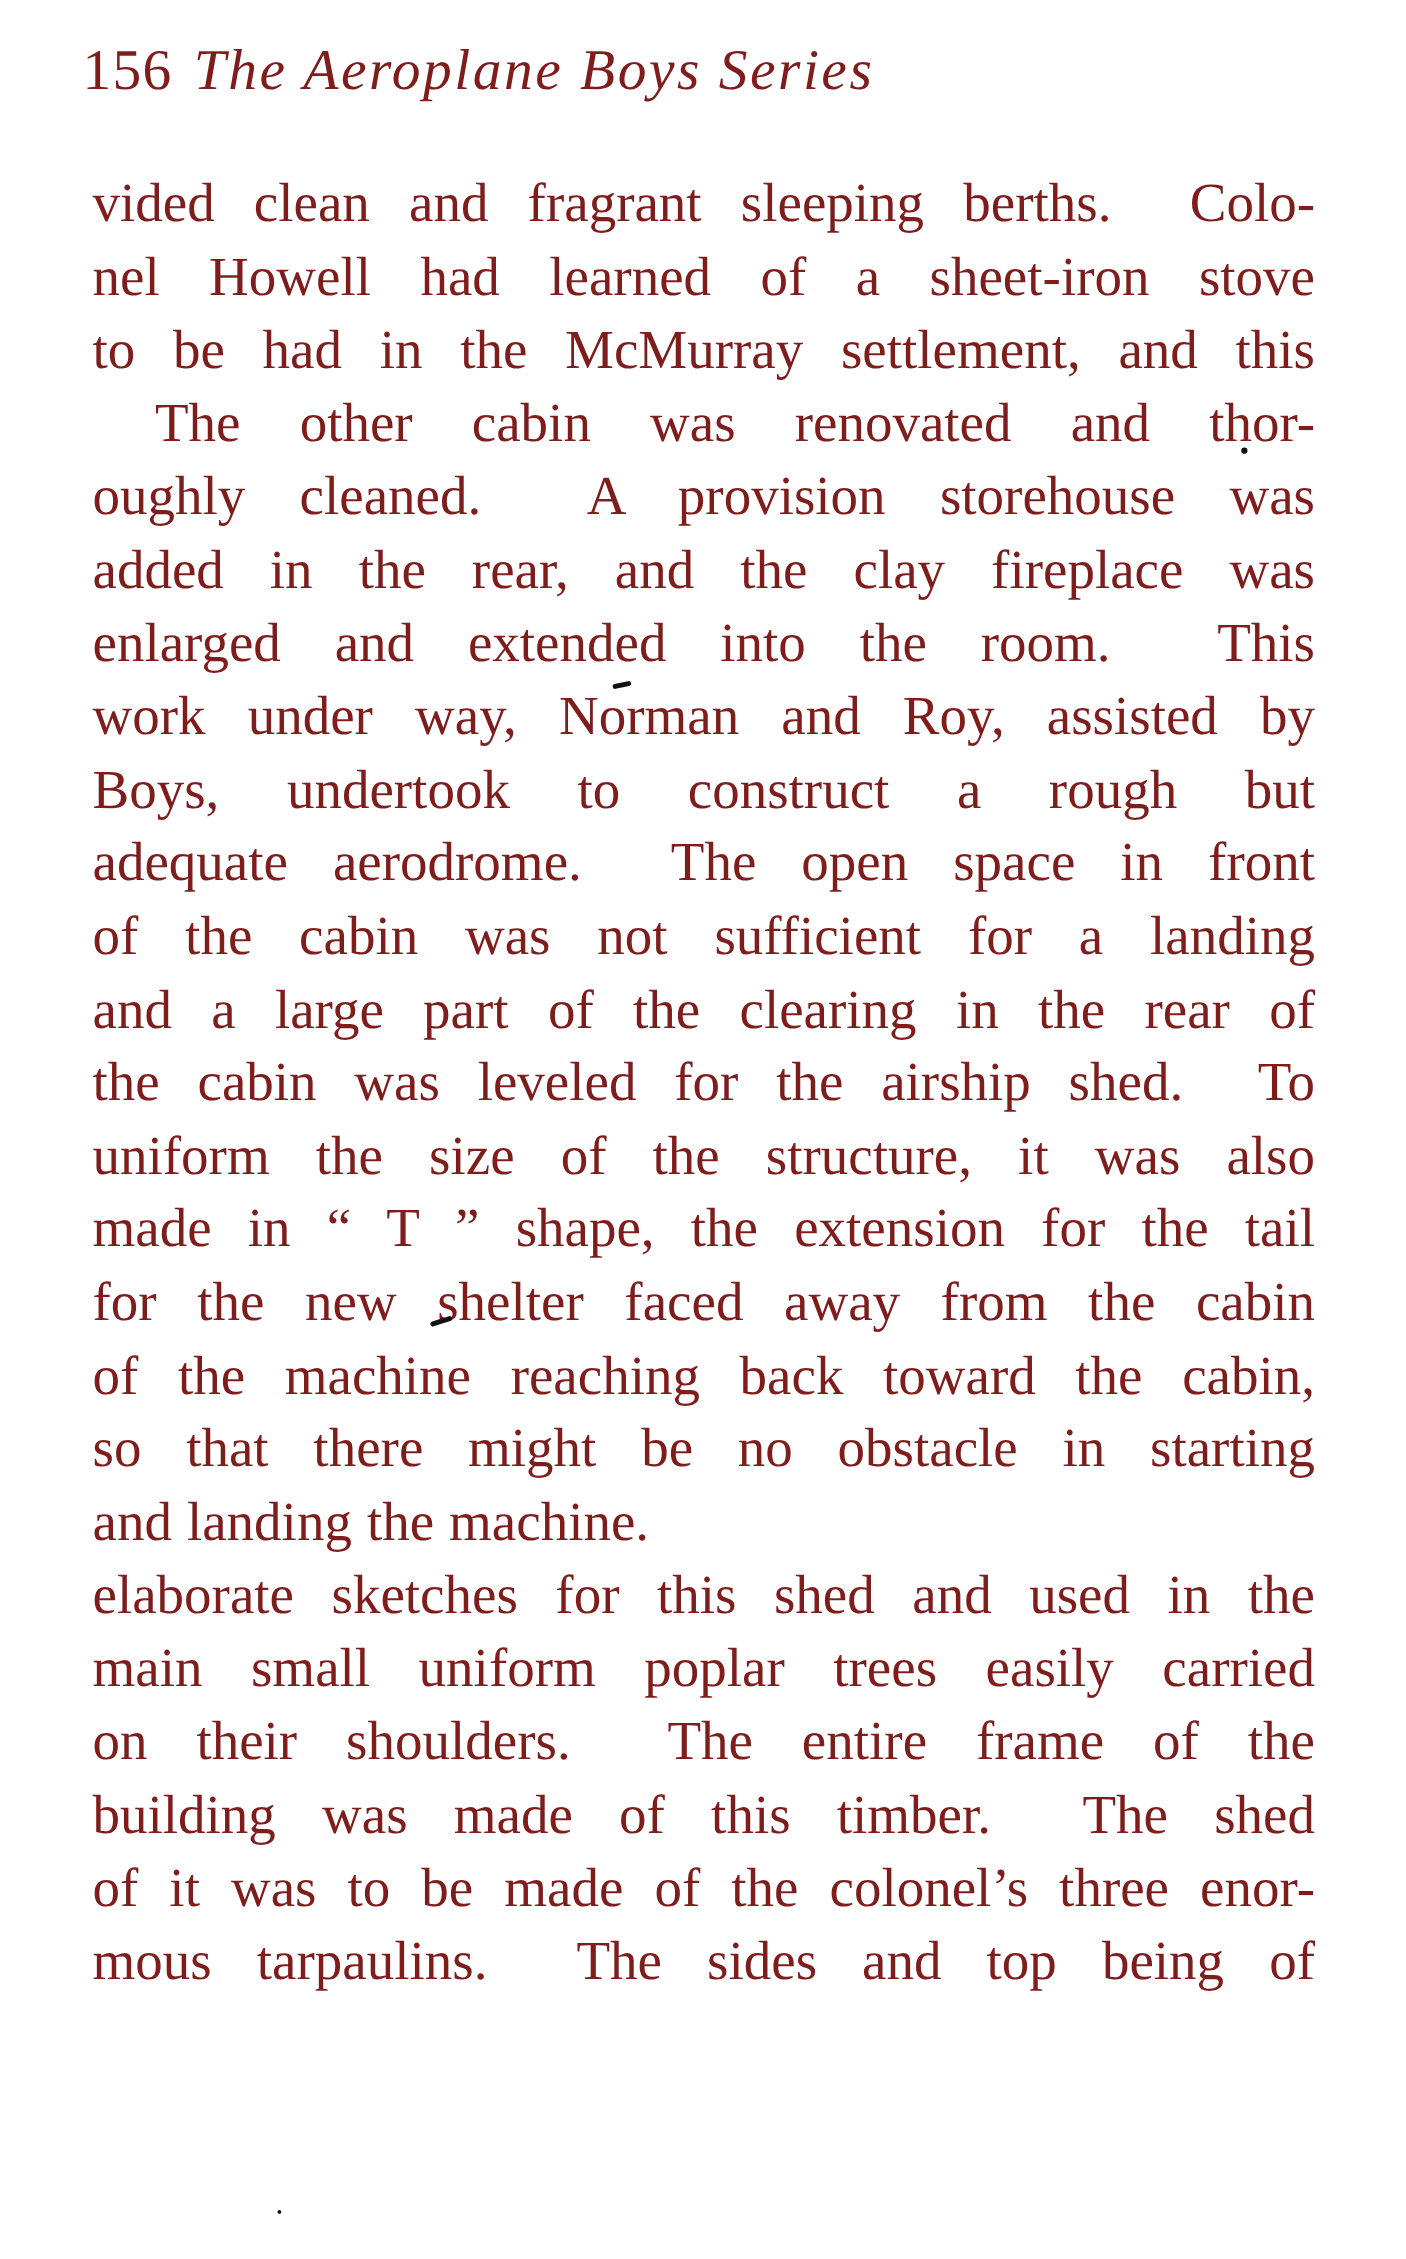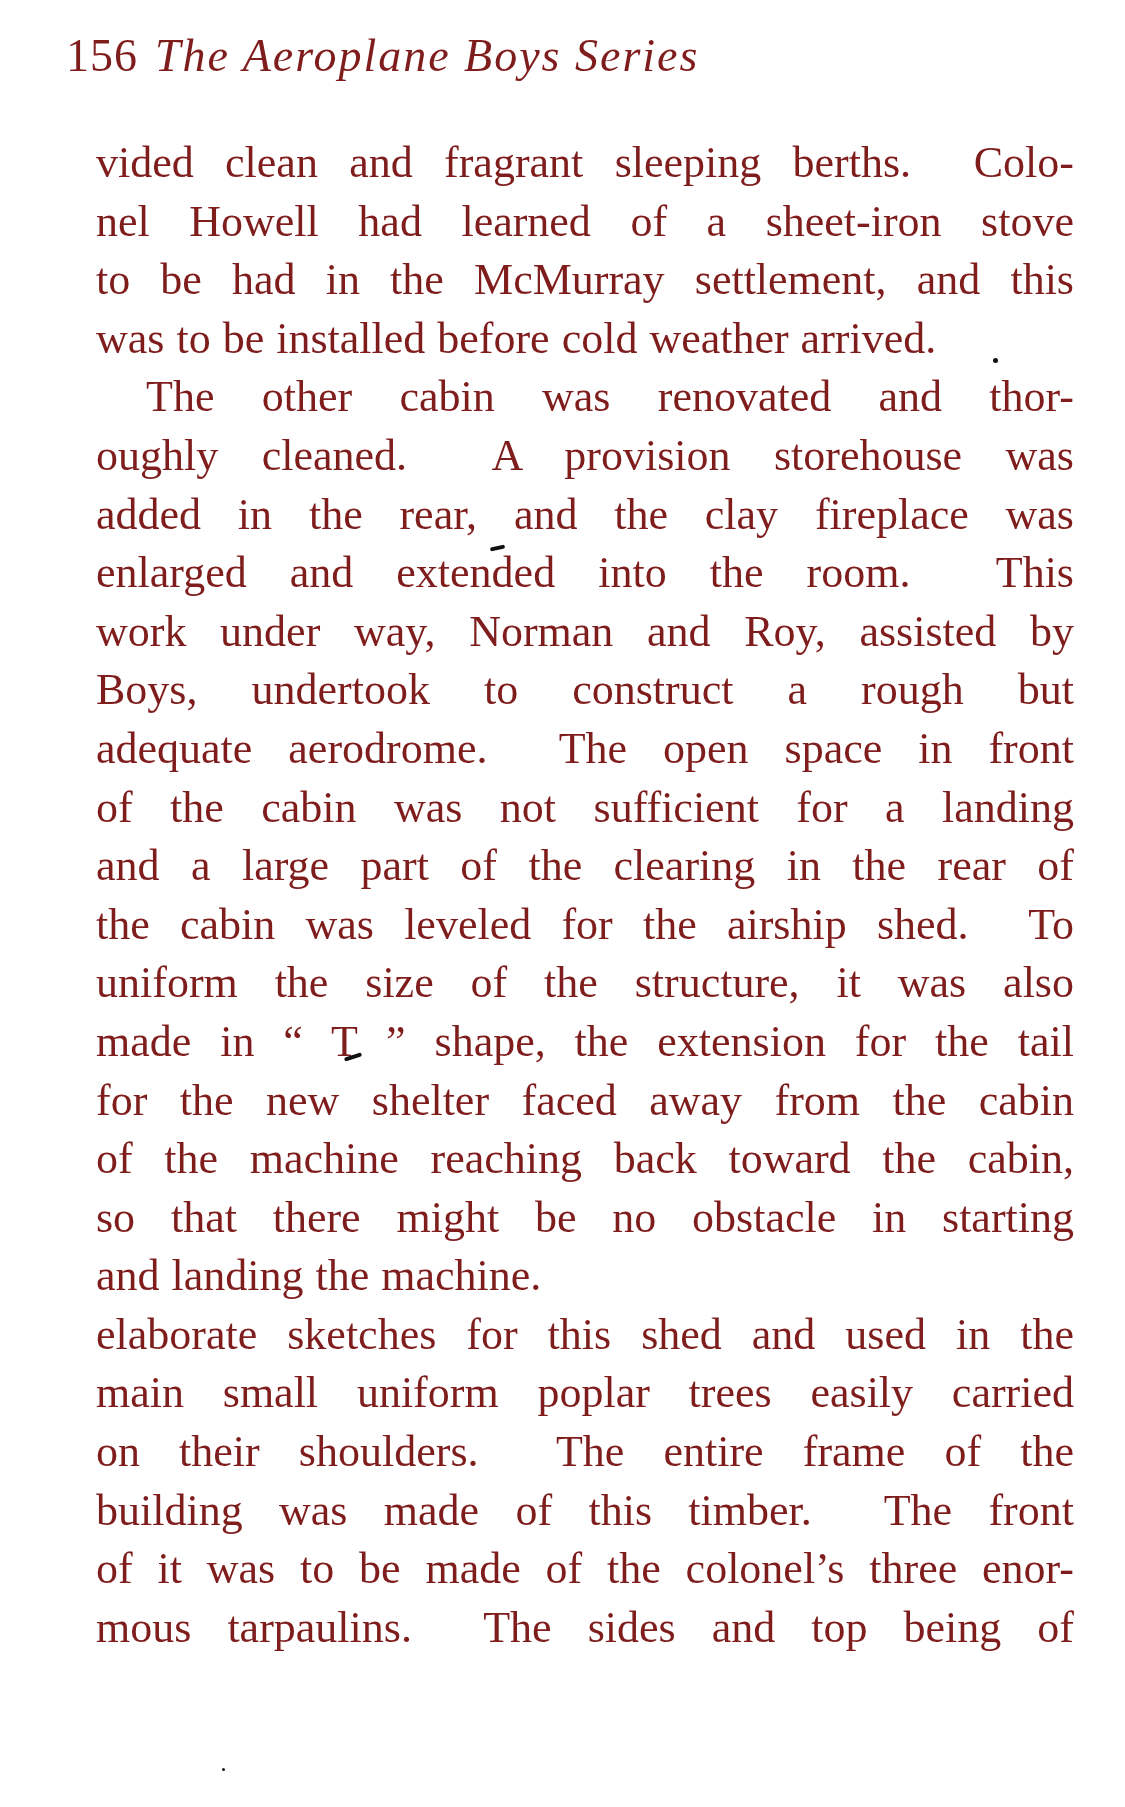--- a/index.html
+++ b/index.html
@@ -37,21 +37,20 @@
     font-size: 46px;
     line-height: 52px;
     letter-spacing: 2px;
     white-space: nowrap;
   }
   .body-text {
     position: absolute;
     left: 74px;
     top: 134px;
     width: 978px;
-    margin-left: 22px;
   }
   .line {
     height: 58.6px;
     line-height: 58.6px;
     font-size: 44px;
     white-space: pre-wrap;
     text-align: justify;
     text-align-last: justify;
     text-justify: inter-word;
     word-spacing: 1px;
@@ -83,41 +82,40 @@
 
   <div class="page-header">
     <div class="page-number">156</div>
     <div class="running-title">The Aeroplane Boys Series</div>
   </div>
 
   <div class="body-text">
       <div class="line">vided clean and fragrant sleeping berths.  Colo-</div>
       <div class="line">nel Howell had learned of a sheet-iron stove</div>
       <div class="line">to be had in the McMurray settlement, and this</div>
-      <div class="line para-end">was to be installed before cold weather arrived.</div>
       <div class="line indent">The other cabin was renovated and thor-</div>
       <div class="line">oughly cleaned.  A provision storehouse was</div>
       <div class="line">added in the rear, and the clay fireplace was</div>
       <div class="line">enlarged and extended into the room.  This</div>
       <div class="line">work under way, Norman and Roy, assisted by</div>
       <div class="line">Boys, undertook to construct a rough but</div>
       <div class="line">adequate aerodrome.  The open space in front</div>
       <div class="line">of the cabin was not sufficient for a landing</div>
       <div class="line">and a large part of the clearing in the rear of</div>
       <div class="line">the cabin was leveled for the airship shed.  To</div>
       <div class="line">uniform the size of the structure, it was also</div>
       <div class="line">made in “ T ” shape, the extension for the tail</div>
       <div class="line">for the new shelter faced away from the cabin</div>
       <div class="line">of the machine reaching back toward the cabin,</div>
       <div class="line">so that there might be no obstacle in starting</div>
       <div class="line para-end">and landing the machine.</div>
       <div class="line">elaborate sketches for this shed and used in the</div>
       <div class="line">main small uniform poplar trees easily carried</div>
       <div class="line">on their shoulders.  The entire frame of the</div>
-      <div class="line">building was made of this timber.  The front</div>
+      <div class="line">building was made of this timber.  The shed</div>
       <div class="line">of it was to be made of the colonel’s three enor-</div>
       <div class="line">mous tarpaulins.  The sides and top being of</div>
     </div>
 
   <div class="ink-speck" style="left: 993px; top: 358px; width: 5px; height: 5px;"></div>
   <div class="ink-mark" style="left: 490px; top: 546px; width: 15px; height: 4px; transform: rotate(-12deg);"></div>
   <div class="ink-mark" style="left: 344px; top: 1055px; width: 18px; height: 4px; transform: rotate(-18deg);"></div>
   <div class="ink-speck" style="left: 222px; top: 1768px; width: 3px; height: 3px;"></div>
 
 </div>

